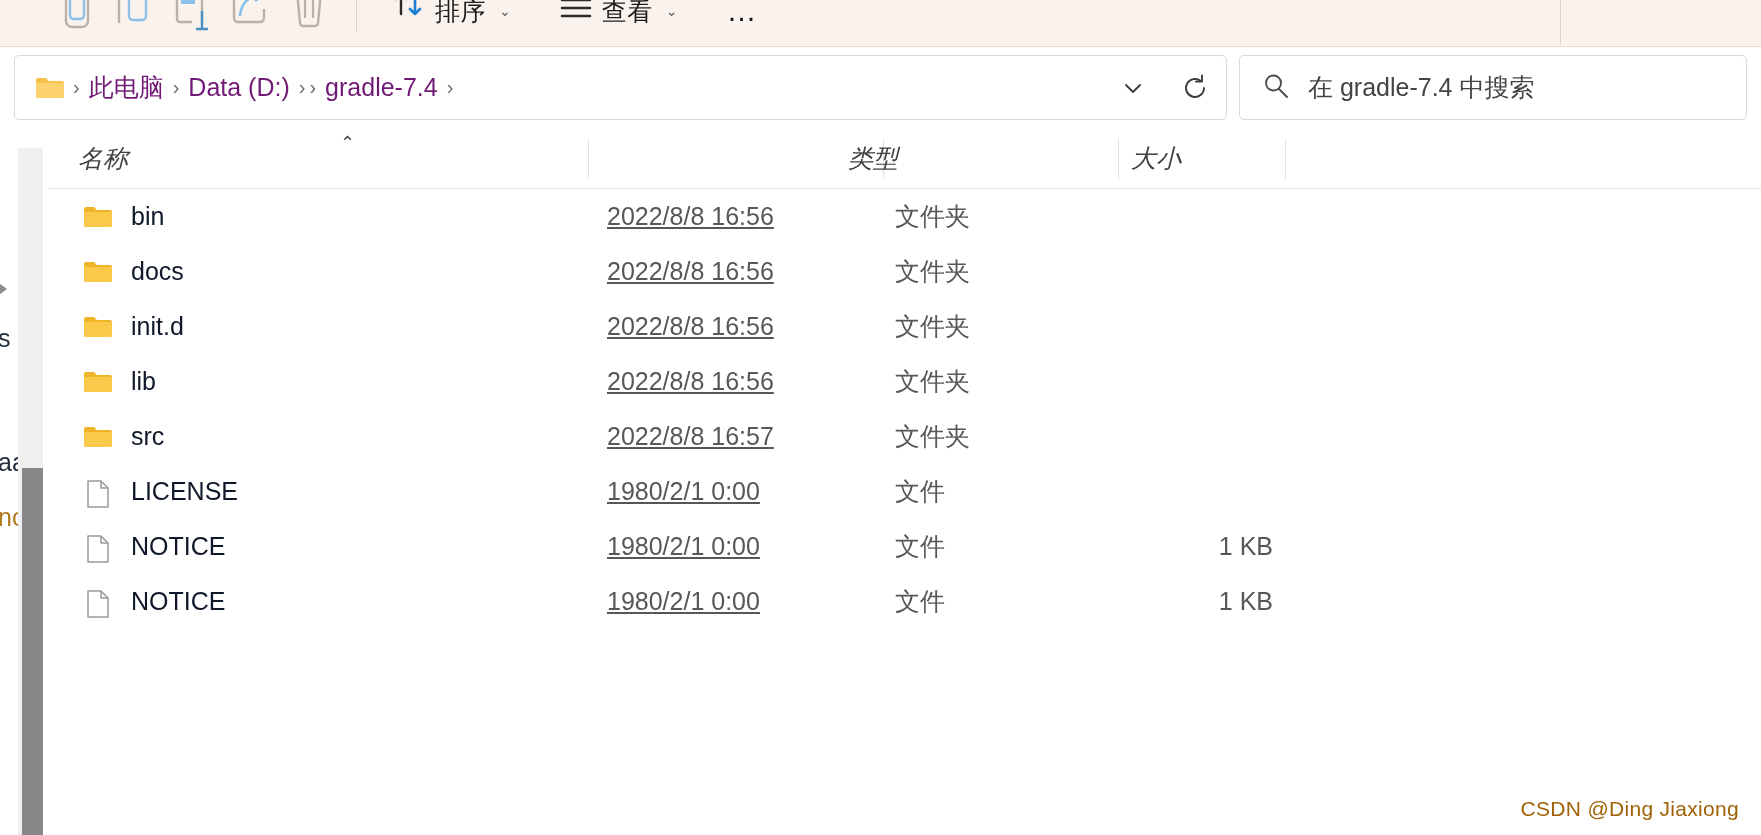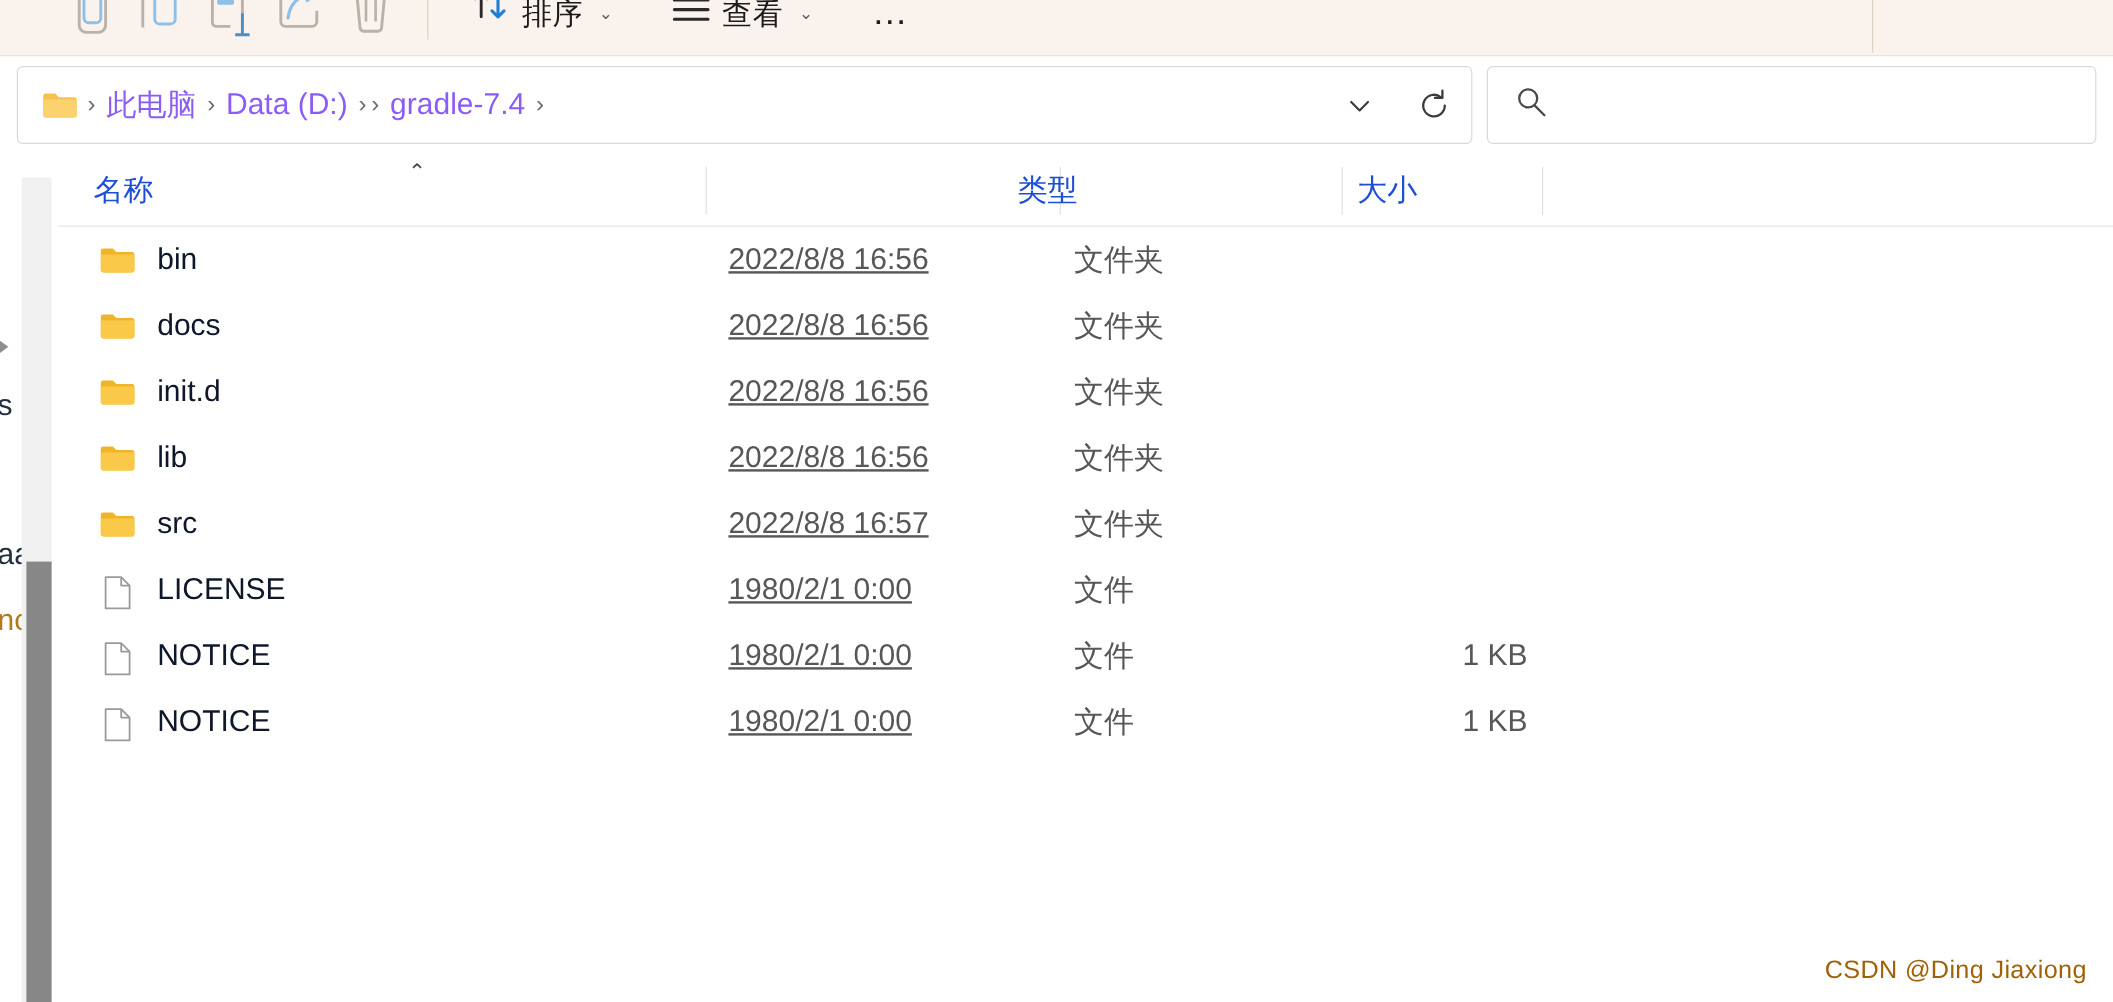--- a/index.html
+++ b/index.html
@@ -114,21 +114,21 @@
     flex: none;
   }
   .crumbs {
     display: flex;
     align-items: center;
     flex: 1;
     min-width: 0;
   }
   .crumb {
     font-size: 25px;
-    color: #8b5cf6;
+    color: #701a75;
     padding: 4px 7px;
     border-radius: 4px;
     white-space: nowrap;
   }
   .crumb-sep {
     font-size: 20px;
     color: #6b6b6b;
     padding: 0 2px;
     user-select: none;
   }
@@ -216,22 +216,23 @@
     height: 61px;
     border-bottom: 1px solid #e6e6e6;
   }
   .col-h {
     position: absolute;
     top: 0;
     height: 61px;
     display: flex;
     align-items: center;
     font-size: 25px;
-    color: #1d4ed8;
-    white-space: nowrap;
+    color: #404040;
+    white-space: nowrap;
+    font-style: italic;
   }
   .col-div {
     position: absolute;
     top: 11px;
     width: 1px;
     height: 40px;
     background: #e0e0e0;
   }
   .sort-caret {
     position: absolute;
@@ -401,20 +402,21 @@
       </div>
     </div>
 
     <div class="search-box">
       <span>
         <svg width="28" height="28" viewBox="0 0 28 28">
           <circle cx="11.5" cy="11" r="7.5" fill="none" stroke="#4a4a4a" stroke-width="1.9"></circle>
           <path d="M17 17 L25 25" fill="none" stroke="#4a4a4a" stroke-width="1.9" stroke-linecap="round"></path>
         </svg>
       </span>
+      <span class="search-ph">在 gradle-7.4 中搜索</span>
     </div>
   </div>
 
   <div class="left-gutter">
     <div class="nav-arrow"></div>
     <div class="nav-ghost g1">s</div>
     <div class="nav-ghost g2">aa</div>
     <div class="nav-ghost g3">nc</div>
     <div class="scroll-track"></div>
     <div class="scroll-thumb"></div>

